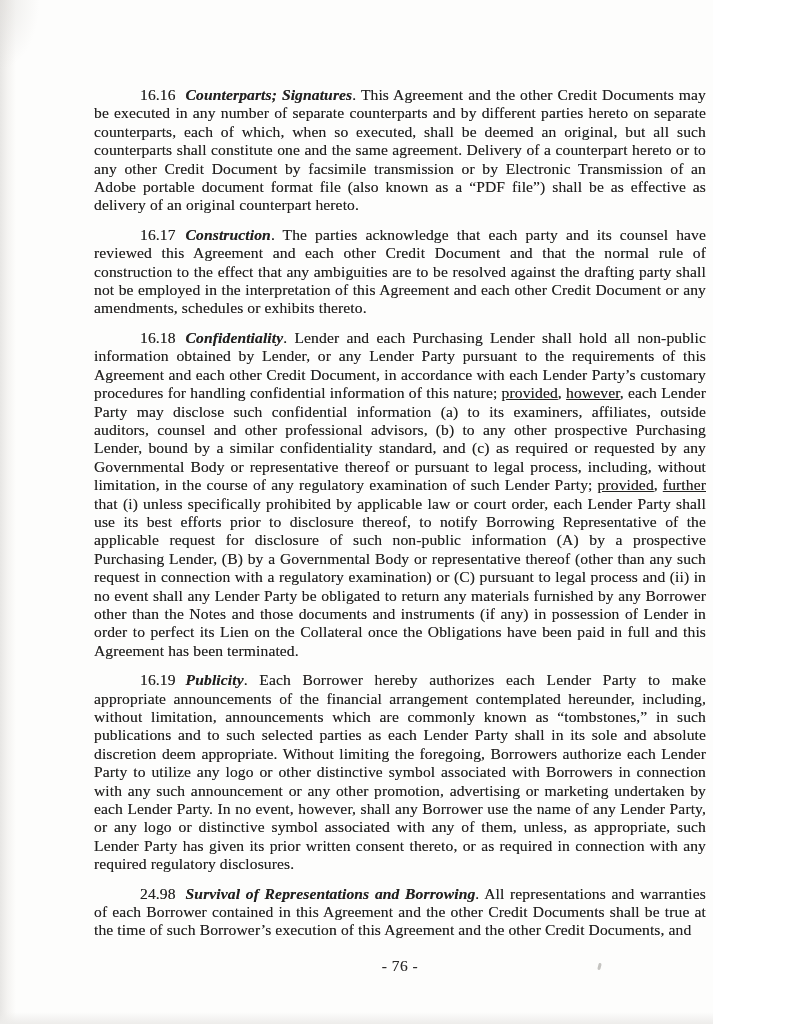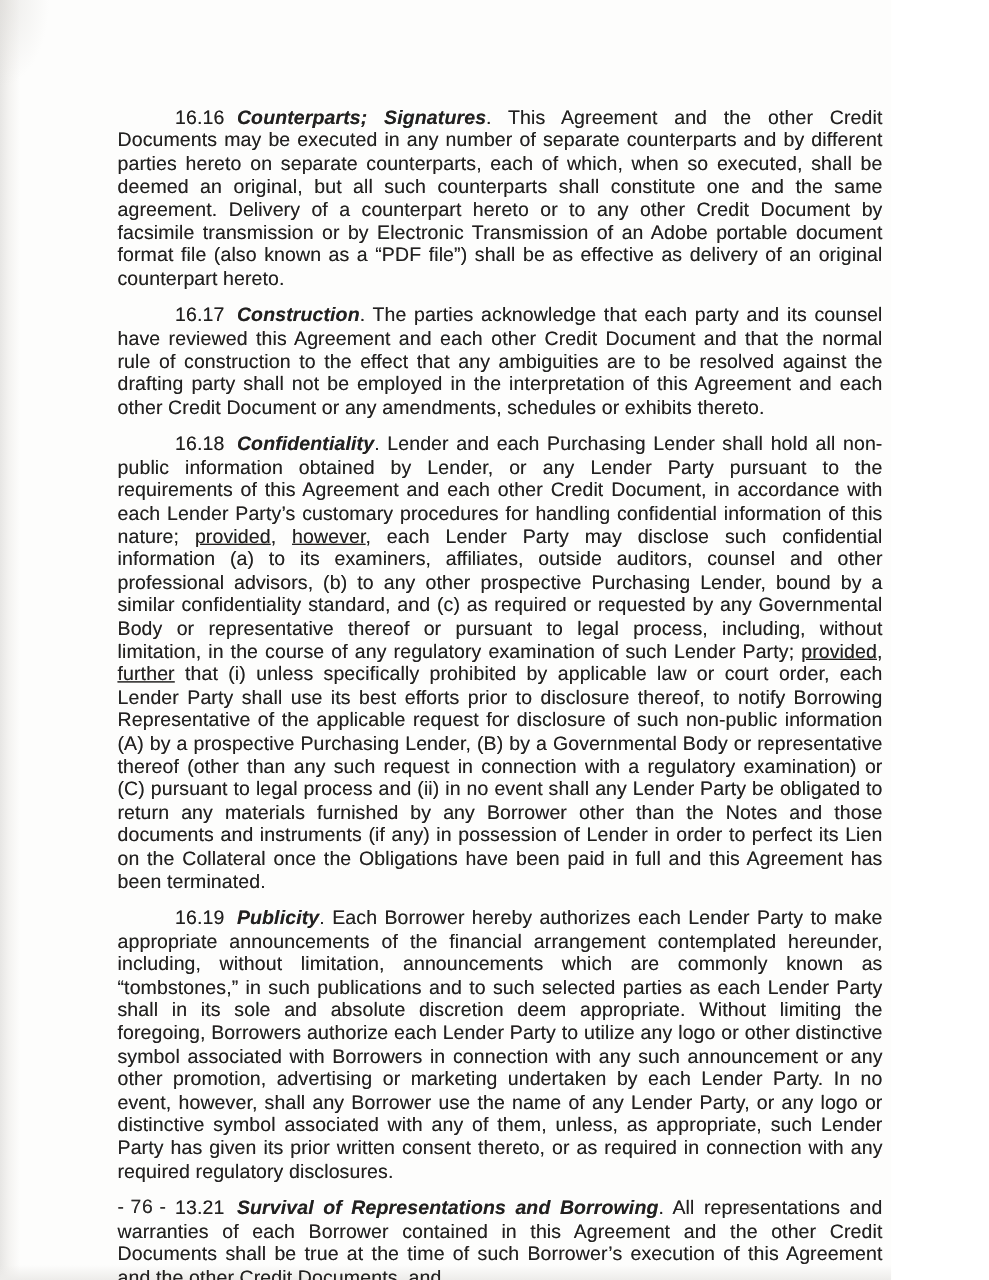--- a/index.html
+++ b/index.html
@@ -6,21 +6,21 @@
     margin: 0;
     padding: 0;
     background: #ffffff;
   }
   .page {
     position: relative;
     width: 713px;
     height: 1024px;
     background: #fdfdfc;
     overflow: hidden;
-    font-family: Liberation Sans, sans-serif;
+    font-family: Liberation Serif, serif;
     color: #222120;
   }
   
   .scan-edge-left {
     position: absolute;
     left: 0; top: 0; bottom: 0;
     width: 16px;
     background: linear-gradient(90deg, #e7e6e4 0%, #f4f3f1 45%, rgba(255,255,255,0) 100%);
     pointer-events: none;
   }
@@ -59,20 +59,21 @@
     font-weight: bold;
     font-style: italic;
     margin-left: 10px;
   }
   .run-underline { text-decoration: underline; }
   .page-footer {
     position: absolute;
     left: 94px;
     width: 612px;
     top: 957px;
+    text-align: center;
     font-size: 15.5px;
     letter-spacing: 0.5px;
     color: #2a2928;
     text-shadow: 0 0 0.45px rgba(40,38,36,0.5);
   }
   
   .scan-artifact {
     position: absolute;
     left: 598px;
     top: 963px;
@@ -91,18 +92,18 @@
 <div class="page">
   <div class="scan-edge-left"></div>
   <div class="scan-edge-bottom"></div>
   <div class="scan-edge-corner"></div>
 
   <main class="text-block">
     <p class="para"><span class="run run-number">16.16</span><span class="run run-title">Counterparts; Signatures</span><span class="run run-normal">. This Agreement and the other Credit Documents may be executed in any number of separate counterparts and by different parties hereto on separate counterparts, each of which, when so executed, shall be deemed an original, but all such counterparts shall constitute one and the same agreement. Delivery of a counterpart hereto or to any other Credit Document by facsimile transmission or by Electronic Transmission of an Adobe portable document format file (also known as a “PDF file”) shall be as effective as delivery of an original counterpart hereto.</span></p>
     <p class="para"><span class="run run-number">16.17</span><span class="run run-title">Construction</span><span class="run run-normal">. The parties acknowledge that each party and its counsel have reviewed this Agreement and each other Credit Document and that the normal rule of construction to the effect that any ambiguities are to be resolved against the drafting party shall not be employed in the interpretation of this Agreement and each other Credit Document or any amendments, schedules or exhibits thereto.</span></p>
     <p class="para"><span class="run run-number">16.18</span><span class="run run-title">Confidentiality</span><span class="run run-normal">. Lender and each Purchasing Lender shall hold all non-public information obtained by Lender, or any Lender Party pursuant to the requirements of this Agreement and each other Credit Document, in accordance with each Lender Party’s customary procedures for handling confidential information of this nature; </span><span class="run run-underline">provided</span><span class="run run-normal">, </span><span class="run run-underline">however</span><span class="run run-normal">, each Lender Party may disclose such confidential information (a) to its examiners, affiliates, outside auditors, counsel and other professional advisors, (b) to any other prospective Purchasing Lender, bound by a similar confidentiality standard, and (c) as required or requested by any Governmental Body or representative thereof or pursuant to legal process, including, without limitation, in the course of any regulatory examination of such Lender Party; </span><span class="run run-underline">provided</span><span class="run run-normal">, </span><span class="run run-underline">further</span><span class="run run-normal"> that (i) unless specifically prohibited by applicable law or court order, each Lender Party shall use its best efforts prior to disclosure thereof, to notify Borrowing Representative of the applicable request for disclosure of such non-public information (A) by a prospective Purchasing Lender, (B) by a Governmental Body or representative thereof (other than any such request in connection with a regulatory examination) or (C) pursuant to legal process and (ii) in no event shall any Lender Party be obligated to return any materials furnished by any Borrower other than the Notes and those documents and instruments (if any) in possession of Lender in order to perfect its Lien on the Collateral once the Obligations have been paid in full and this Agreement has been terminated.</span></p>
     <p class="para"><span class="run run-number">16.19</span><span class="run run-title">Publicity</span><span class="run run-normal">. Each Borrower hereby authorizes each Lender Party to make appropriate announcements of the financial arrangement contemplated hereunder, including, without limitation, announcements which are commonly known as “tombstones,” in such publications and to such selected parties as each Lender Party shall in its sole and absolute discretion deem appropriate. Without limiting the foregoing, Borrowers authorize each Lender Party to utilize any logo or other distinctive symbol associated with Borrowers in connection with any such announcement or any other promotion, advertising or marketing undertaken by each Lender Party. In no event, however, shall any Borrower use the name of any Lender Party, or any logo or distinctive symbol associated with any of them, unless, as appropriate, such Lender Party has given its prior written consent thereto, or as required in connection with any required regulatory disclosures.</span></p>
-    <p class="para"><span class="run run-number">13.21</span><span class="run run-title">Survival of Representations and Borrowing</span><span class="run run-normal">. All representations and warranties of each Borrower contained in this Agreement and the other Credit Documents shall be true at the time of such Borrower’s execution of this Agreement and the other Credit Documents, and</span></p>
+    <p class="para"><span class="run run-number">24.98</span><span class="run run-title">Survival of Representations and Borrowing</span><span class="run run-normal">. All representations and warranties of each Borrower contained in this Agreement and the other Credit Documents shall be true at the time of such Borrower’s execution of this Agreement and the other Credit Documents, and</span></p>
   </main>
 
   <div class="page-footer">- 76 -</div>
   <div class="scan-artifact"></div>
 </div>
 
 </body></html>

